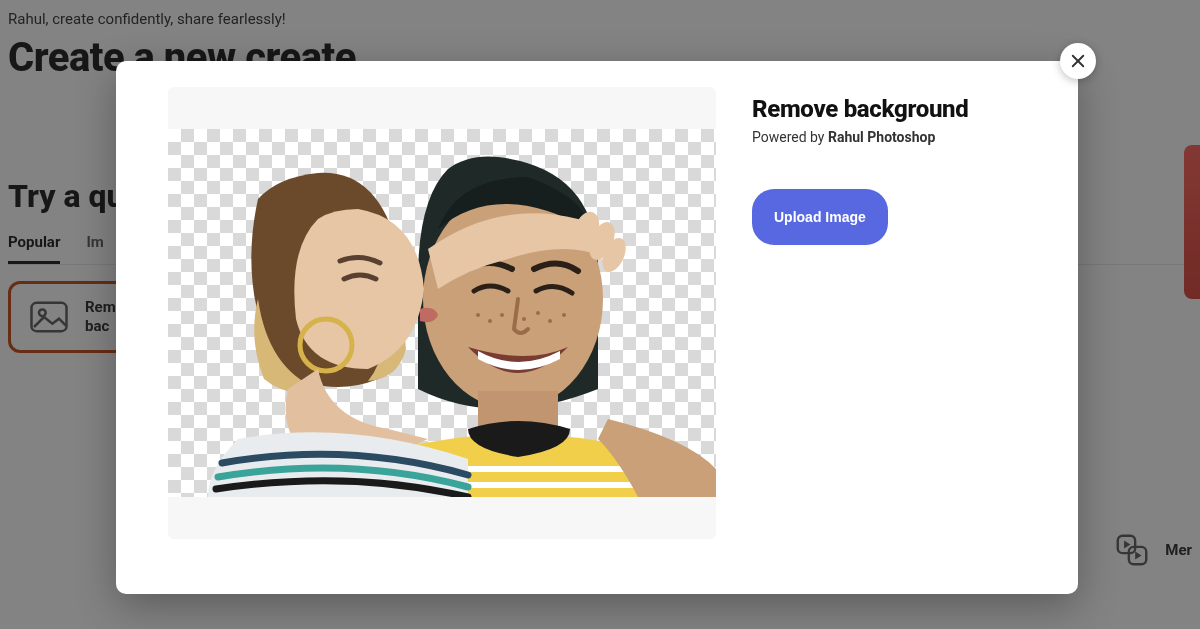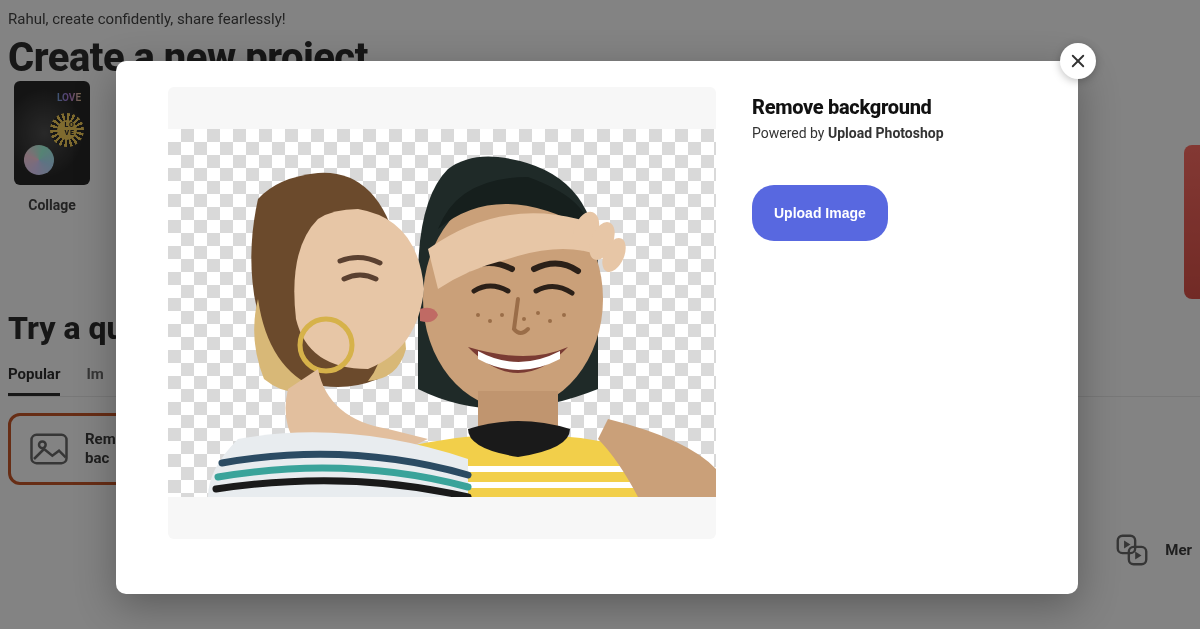--- a/index.html
+++ b/index.html
@@ -158,21 +158,21 @@
       linear-gradient(-45deg, transparent 75%, #d9d9d9 75%);
     background-size:26px 26px;
     background-position:0 0, 0 13px, 13px -13px, -13px 0;
     background-color:#fff;
   }
   .subjects { position:absolute; inset:0; }
   .modal-right {
     flex:1; padding:34px 40px 0 36px;
   }
   .modal-title {
-    font-size:20px; font-weight:800; color:#111; letter-spacing:-0.3px;
+    font-size:24px; font-weight:800; color:#111; letter-spacing:-0.3px;
   }
   .modal-sub {
     font-size:14px; color:#333; margin-top:6px;
   }
   .modal-sub b { font-weight:700; }
   .upload-btn {
     margin-top:44px; background:#5868e0; color:#fff; border:none;
     font-size:14px; font-weight:700; padding:20px 22px; border-radius:22px; cursor:pointer;
   }
   .close-btn {
@@ -181,34 +181,24 @@
     display:flex; align-items:center; justify-content:center;
     box-shadow: 0 2px 8px rgba(0,0,0,0.25);
   }
   .close-btn svg { width:18px; height:18px; color:#333; }
 </style>
 </head>
 <body>
 
 <div class="page">
   <div class="greeting">Rahul, create confidently, share fearlessly!</div>
-  <h1 class="main-heading">Create a new project</h1>
+  <h1 class="main-heading">Create a new create</h1>
 
   <div class="templates-area">
 
-    <div class="template-card" style="width:76px;">
-      <div class="collage-thumb">
-        <div class="radial"></div>
-        <div class="badge1">LOVE</div>
-        <div class="badge2"></div>
-        <div class="love">LO<br>VE</div>
-        <div class="holo"></div>
-      </div>
-      <div class="template-label" style="margin-top:12px;">Collage</div>
-    </div>
   </div>
 
   <div class="red-sliver"></div>
 
   <h2 class="quick-heading">Try a quick</h2>
 
   <div class="tabs">
     <div class="tab active">Popular</div>
     <div class="tab">Im</div>
   </div>
@@ -319,21 +309,21 @@
               <ellipse cx="446" cy="126" rx="10" ry="18" transform="rotate(24 446 126)"></ellipse>
             </g>
           </g>
         </svg>
       </div>
     </div>
   </div>
   <div class="modal-right">
     <h2 class="modal-title">Remove background</h2>
     <div class="modal-sub">
-      <span>Powered by </span><b>Upload Photoshop</b>
+      <span>Powered by </span><b>Rahul Photoshop</b>
     </div>
     <button class="upload-btn">Upload Image</button>
   </div>
 </div>
 
 <button class="close-btn">
   <svg viewBox="0 0 24 24" fill="none" stroke="currentColor" stroke-width="2.5" stroke-linecap="round">
     <line x1="5" y1="5" x2="19" y2="19"></line>
     <line x1="19" y1="5" x2="5" y2="19"></line>
   </svg>

